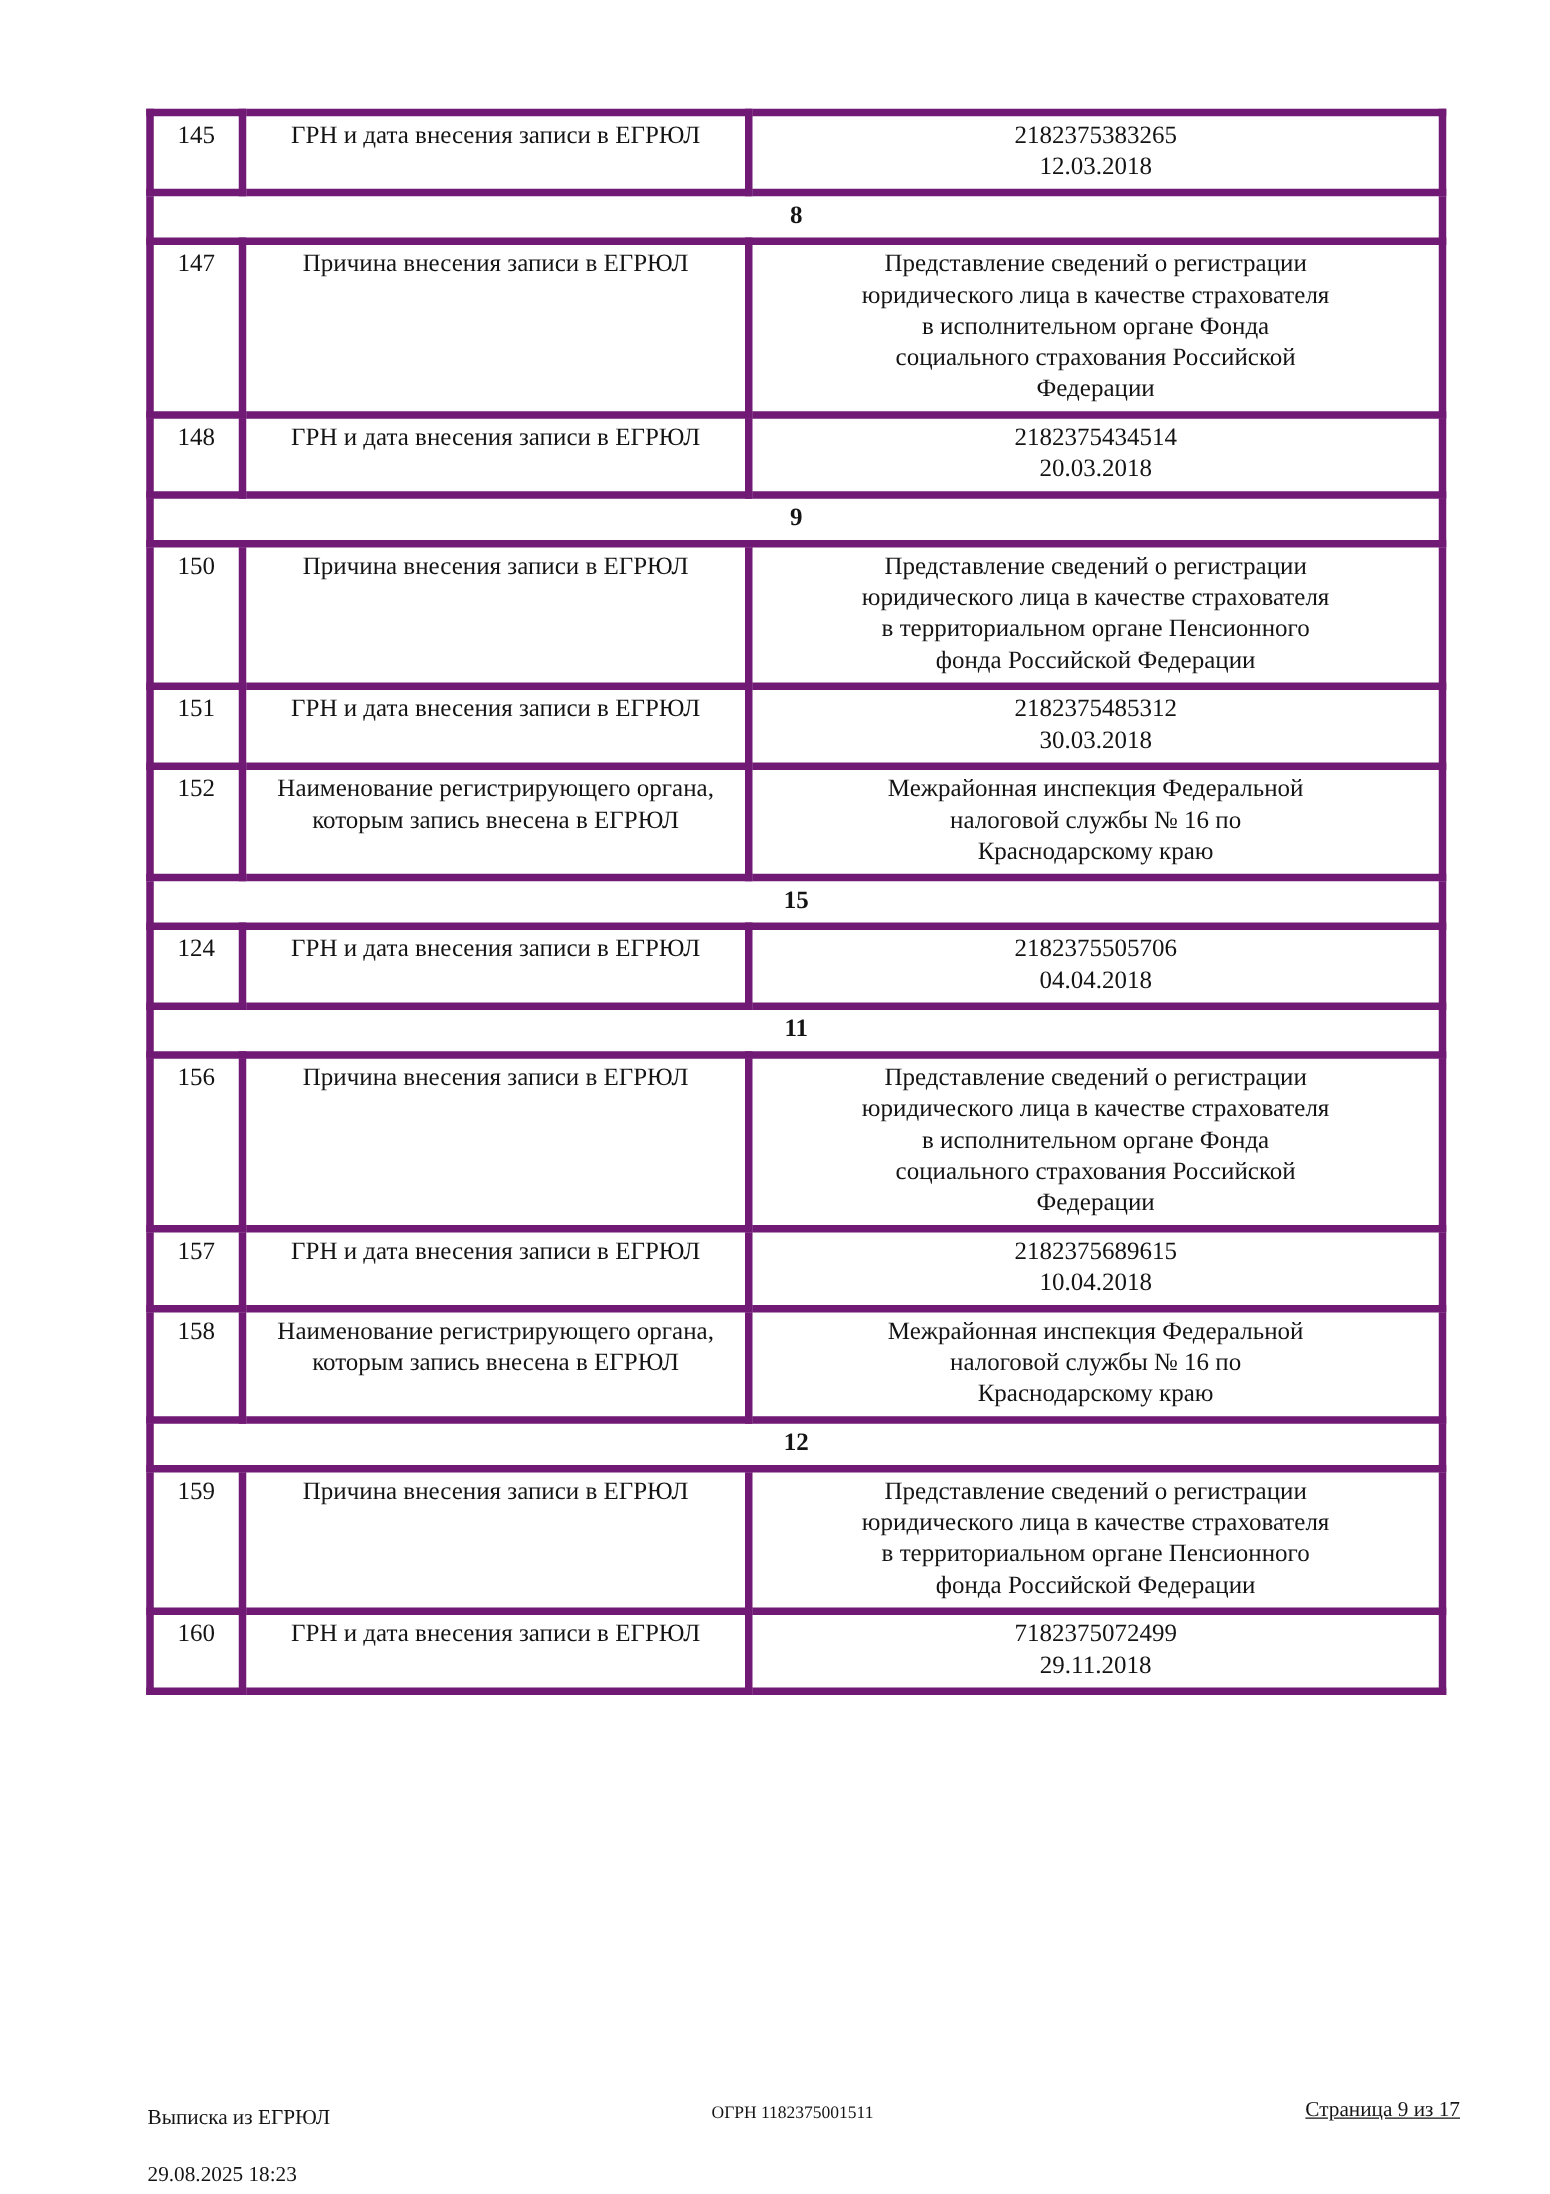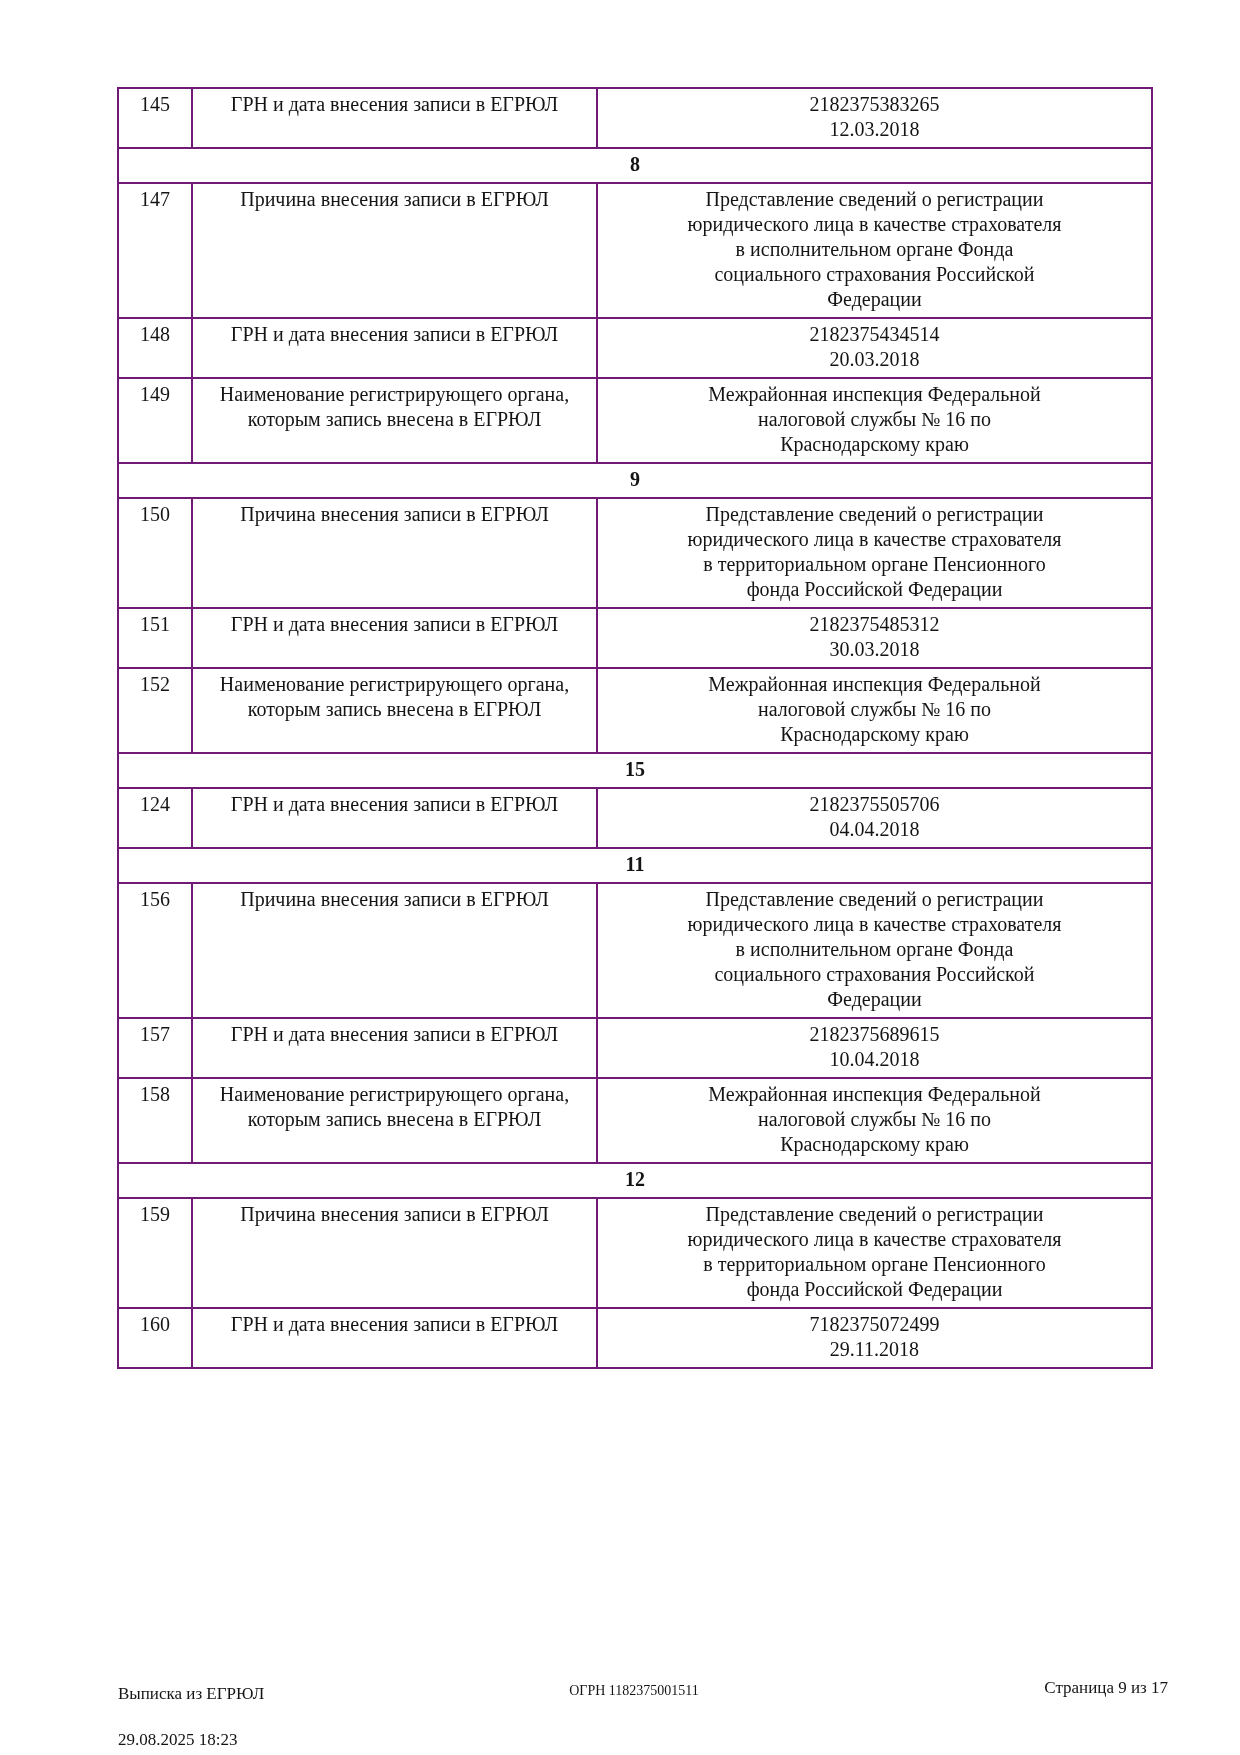--- a/index.html
+++ b/index.html
@@ -19,21 +19,21 @@
     position: absolute;
     left: 117px;
     top: 87px;
   }
   table.egrul {
     border-collapse: collapse;
     width: 1034px;
     table-layout: fixed;
   }
   table.egrul td {
-    border: 2px solid #701a75;
+    border: 6px solid #701a75;
     vertical-align: top;
     font-size: 20px;
     line-height: 25px;
     padding: 3px 7px 5px 7px;
     white-space: pre-line;
     overflow: hidden;
     text-align: center;
   }
   td.num {
     text-align: center;
@@ -63,20 +63,21 @@
     font-size: 14px;
     line-height: 22px;
   }
   .footer-right {
     position: absolute;
     right: 72px;
     top: 1677px;
     font-size: 17px;
     line-height: 22px;
     text-align: right;
+    text-decoration: underline;
   }
 </style>
 </head>
 <body>
 
 <div class="table-wrap">
   <table class="egrul">
     <colgroup>
       <col style="width:74px">
       <col style="width:405px">
@@ -99,28 +100,20 @@
 юридического лица в качестве страхователя
 в исполнительном органе Фонда
 социального страхования Российской
 Федерации</td>
         </tr>
         <tr>
           <td class="num">148</td>
           <td class="name">ГРН и дата внесения записи в ЕГРЮЛ</td>
           <td class="value">2182375434514
 20.03.2018</td>
-        </tr>
-        <tr>
-          <td class="num">149</td>
-          <td class="name">Наименование регистрирующего органа,
-которым запись внесена в ЕГРЮЛ</td>
-          <td class="value">Межрайонная инспекция Федеральной
-налоговой службы № 16 по
-Краснодарскому краю</td>
         </tr>
         <tr>
           <td colspan="3" class="section">9</td>
         </tr>
         <tr>
           <td class="num">150</td>
           <td class="name">Причина внесения записи в ЕГРЮЛ</td>
           <td class="value">Представление сведений о регистрации
 юридического лица в качестве страхователя
 в территориальном органе Пенсионного

